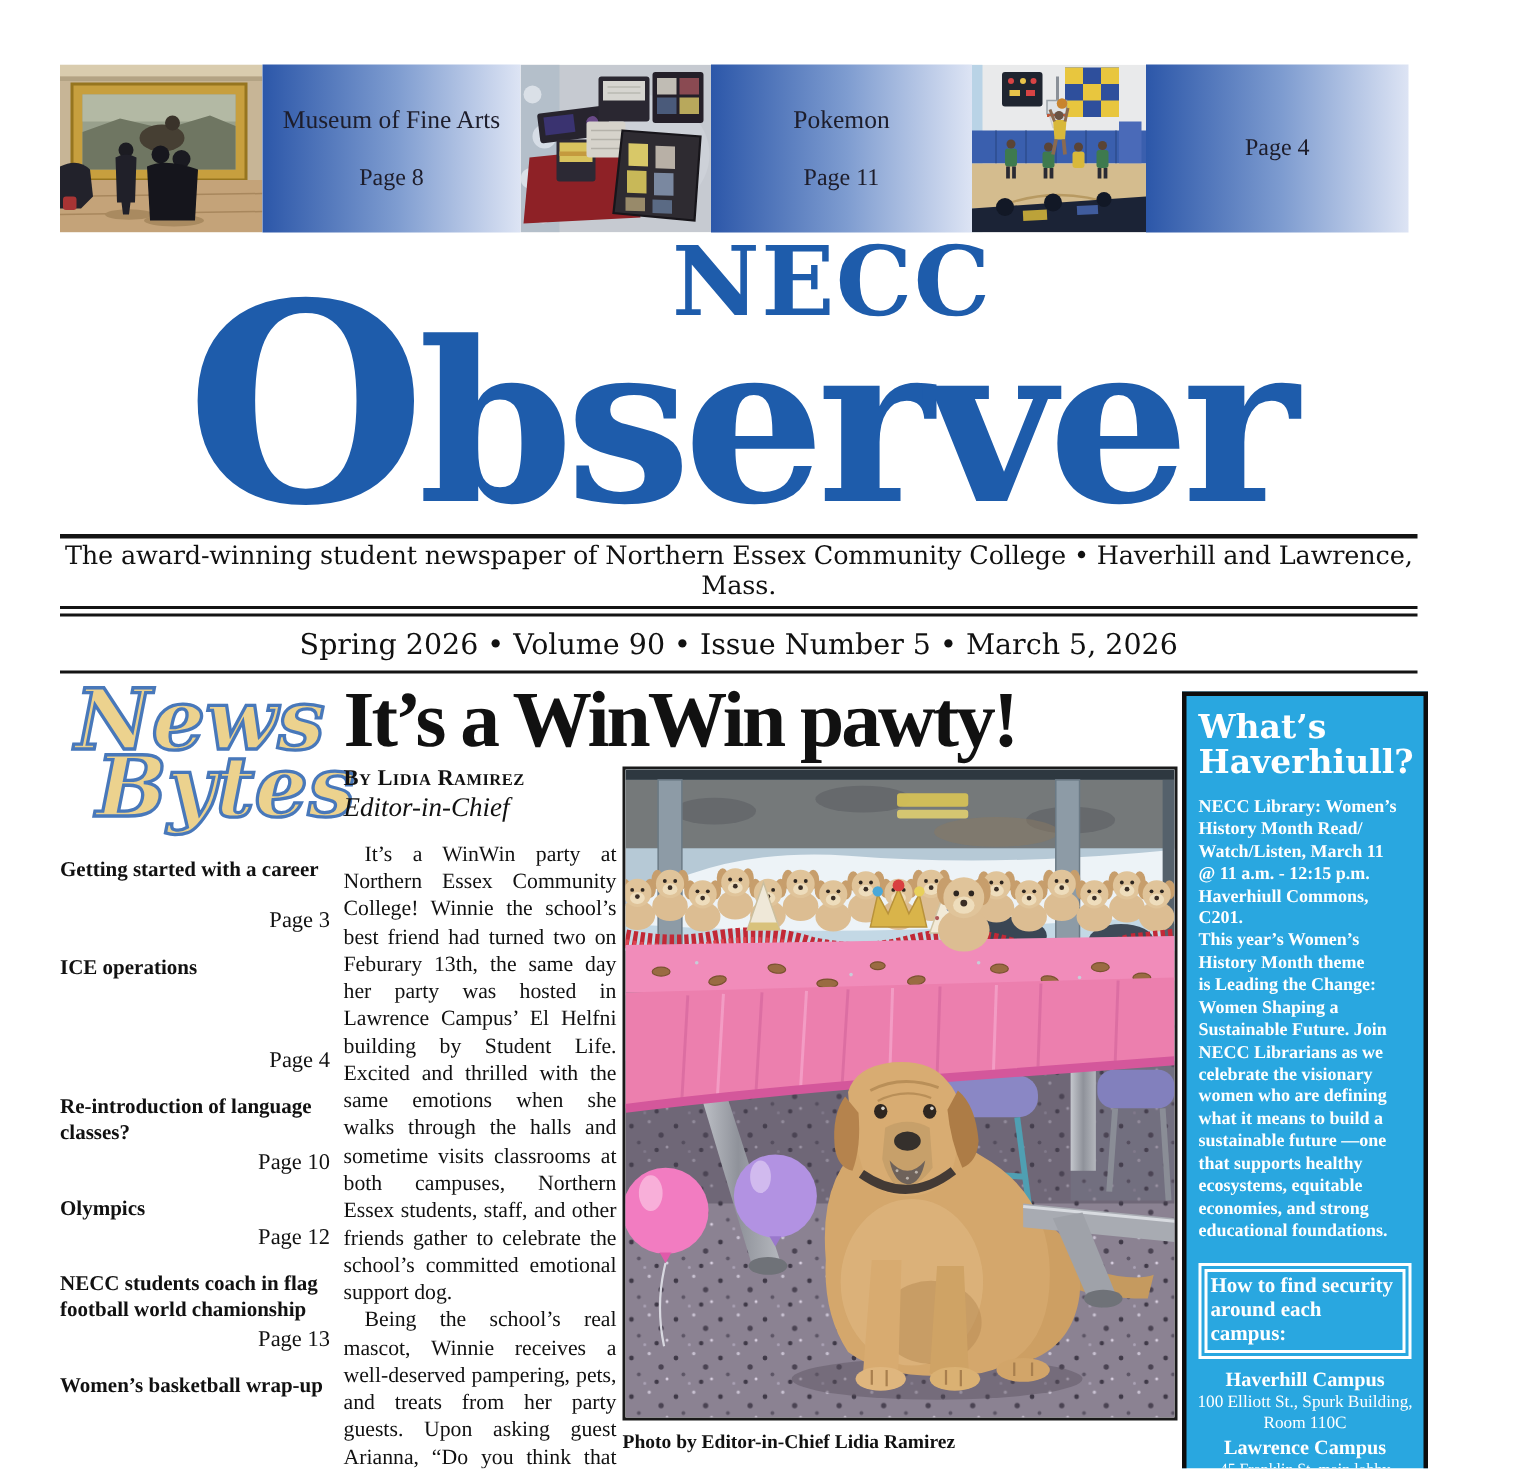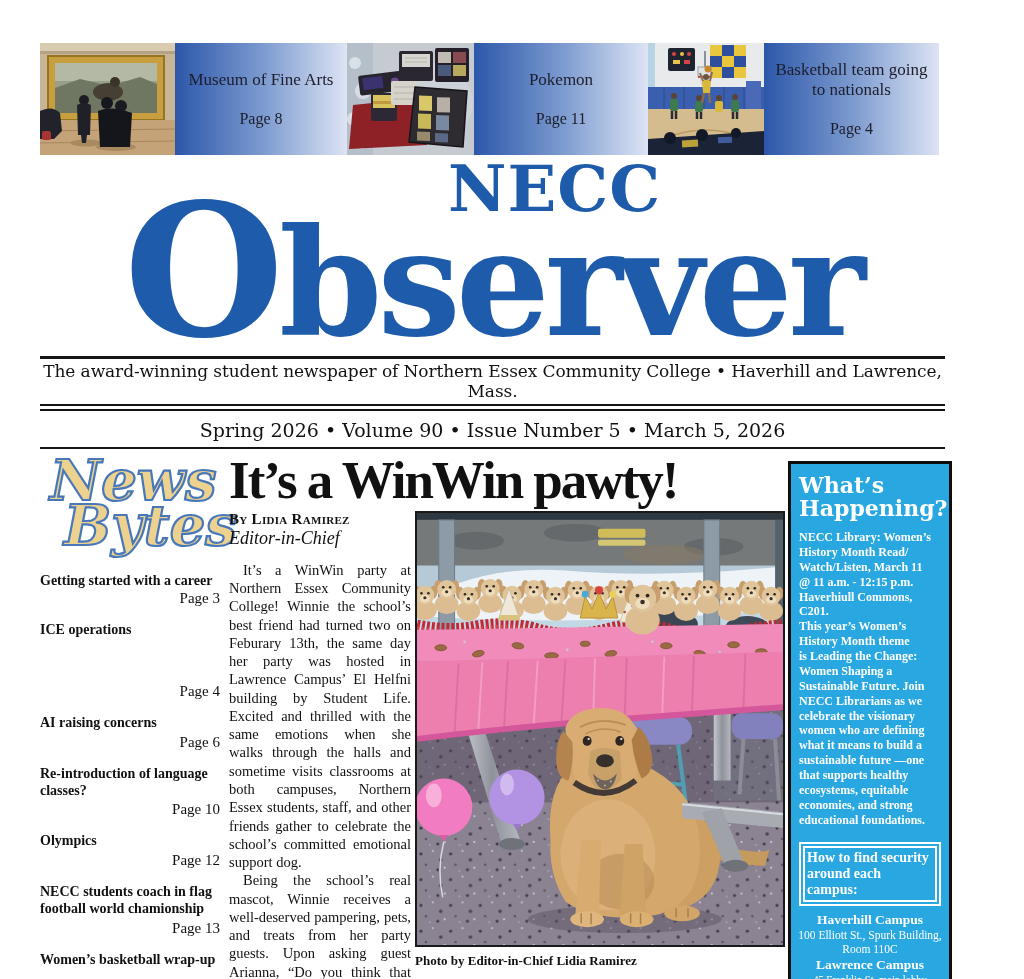--- a/index.html
+++ b/index.html
@@ -33,21 +33,21 @@
   .content{display:grid;grid-template-columns:186px 556px 164px;column-gap:3px;width:912px;margin-top:5px;}
   
   .nb-logo{margin:4px 0 20px 10px;font-family:"DejaVu Serif",serif;font-style:italic;font-weight:bold;
            font-size:56px;line-height:.8;color:#ecd28e;-webkit-text-stroke:2.2px #4878ba;
            text-shadow:0 0 1px #4878ba;}
   .nb-line2{margin-left:14px;}
   .nb-list{list-style:none;margin:26px 0 0 0;padding:0;}
   .nb-list li{margin-bottom:15px;}
   .nb-title{font-weight:bold;font-size:14px;line-height:1.2;}
   .nb-page{text-align:right;font-size:15px;padding-right:6px;}
-  .pg-g1{margin-top:2px;} .pg-g2{margin-top:0;} .pg-g3{margin-top:44px;}
+  .pg-g1{margin-top:2px;} .pg-g2{margin-top:16px;} .pg-g3{margin-top:44px;}
   
   .headline{margin:0;font-weight:bold;font-size:53px;line-height:1.0;letter-spacing:-2px;
             font-family:"Liberation Serif",serif;white-space:nowrap;}
   .article-row{display:flex;gap:4px;margin-top:4px;}
   .article-col{width:182px;flex:0 0 auto;}
   .byline{font-weight:bold;font-size:15px;font-variant:small-caps;letter-spacing:.3px;}
   .byline-role{font-style:italic;font-size:18px;margin-bottom:12px;}
   .article-col p{margin:0;font-size:14.5px;line-height:1.26;text-align:justify;text-indent:14px;}
   
   .photo-fig{width:370px;flex:0 0 auto;margin:0;}
@@ -210,21 +210,20 @@
           <circle cx="71" cy="55" r="3" fill="#5a4436"></circle>
         <path d="M0,96 L116,88 L116,112 L0,112 Z" fill="#1b2336"></path>
         <circle cx="22" cy="95" r="6" fill="#121826"></circle>
           <circle cx="54" cy="92" r="6" fill="#121826"></circle>
           <circle cx="88" cy="90" r="5" fill="#121826"></circle>
         <rect x="34" y="97" width="16" height="7" fill="#d8b83a" opacity=".85" transform="rotate(-3 42 100)"></rect>
         <rect x="70" y="94" width="14" height="6" fill="#4a6ab8" opacity=".8" transform="rotate(-3 77 97)"></rect>
       </svg>
     </div>
     <div class="promo" style="width:175px">
-      <div class="promo-title">Basketball team going to nationals</div>
       <div class="promo-page">Page 4</div>
     </div>
   </header>
 
   <div class="masthead">
     <div class="mast-kicker">NECC</div>
     <div class="mast-title">Observer</div>
   </div>
 
   <div class="rule thick"></div>
@@ -243,24 +242,20 @@
         <div class="nb-line2">Bytes</div>
       </div>
       <ul class="nb-list">
         <li>
           <div class="nb-title">Getting started with a  career</div>
           <div class="nb-page pg-g2">Page 3</div>
         </li>
         <li>
           <div class="nb-title">ICE operations</div>
           <div class="nb-page pg-g3">Page 4</div>
-        </li>
-        <li>
-          <div class="nb-title">AI raising concerns</div>
-          <div class="nb-page pg-g1">Page 6</div>
         </li>
         <li>
           <div class="nb-title">Re-introduction of language classes?</div>
           <div class="nb-page pg-g1">Page 10</div>
         </li>
         <li>
           <div class="nb-title">Olympics</div>
           <div class="nb-page pg-g1">Page 12</div>
         </li>
         <li>
@@ -489,21 +484,21 @@
             </svg>
           </div>
           <div class="credit">Photo by Editor-in-Chief Lidia Ramirez</div>
           <figcaption class="caption">Winnie smiling  during her birthday party.</figcaption>
         </figure>
       </div>
     </section>
 
     <aside>
       <div class="wh-box">
-        <h2 class="wh-title">What’s Happening?</h2>
+        <h2 class="wh-title">What’s Haverhiull?</h2>
         <div class="wh-body">NECC Library: Women’s
 History Month Read/
 Watch/Listen, March 11
 @ 11 a.m. - 12:15 p.m.
 Haverhiull Commons,
 C201.
 This year’s Women’s
 History Month theme
 is Leading the Change:
 Women Shaping a

